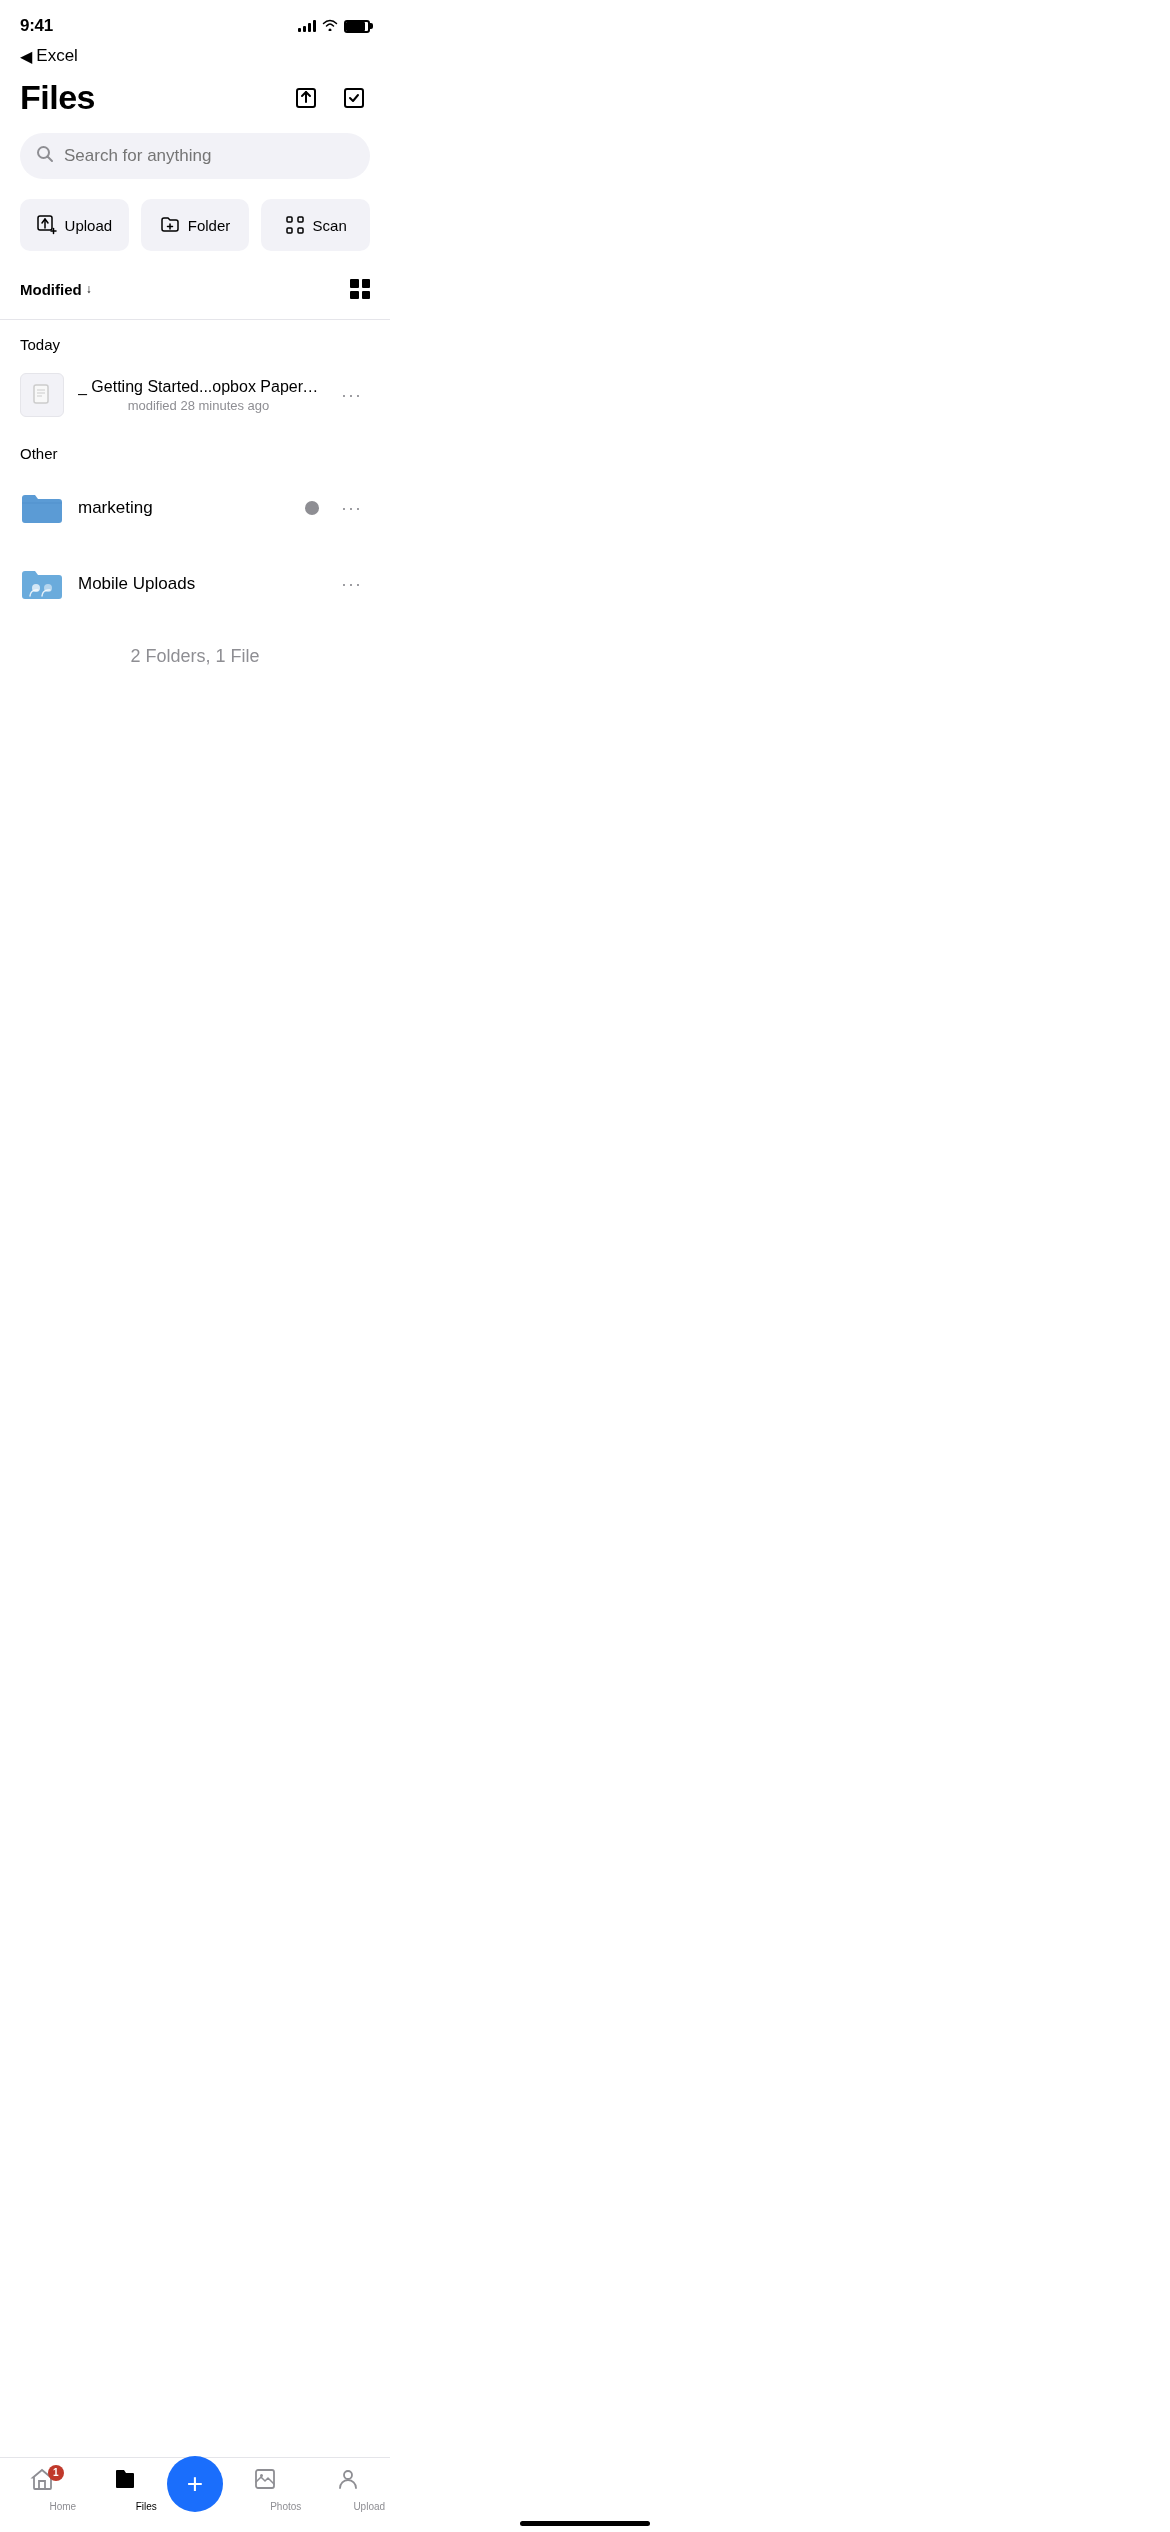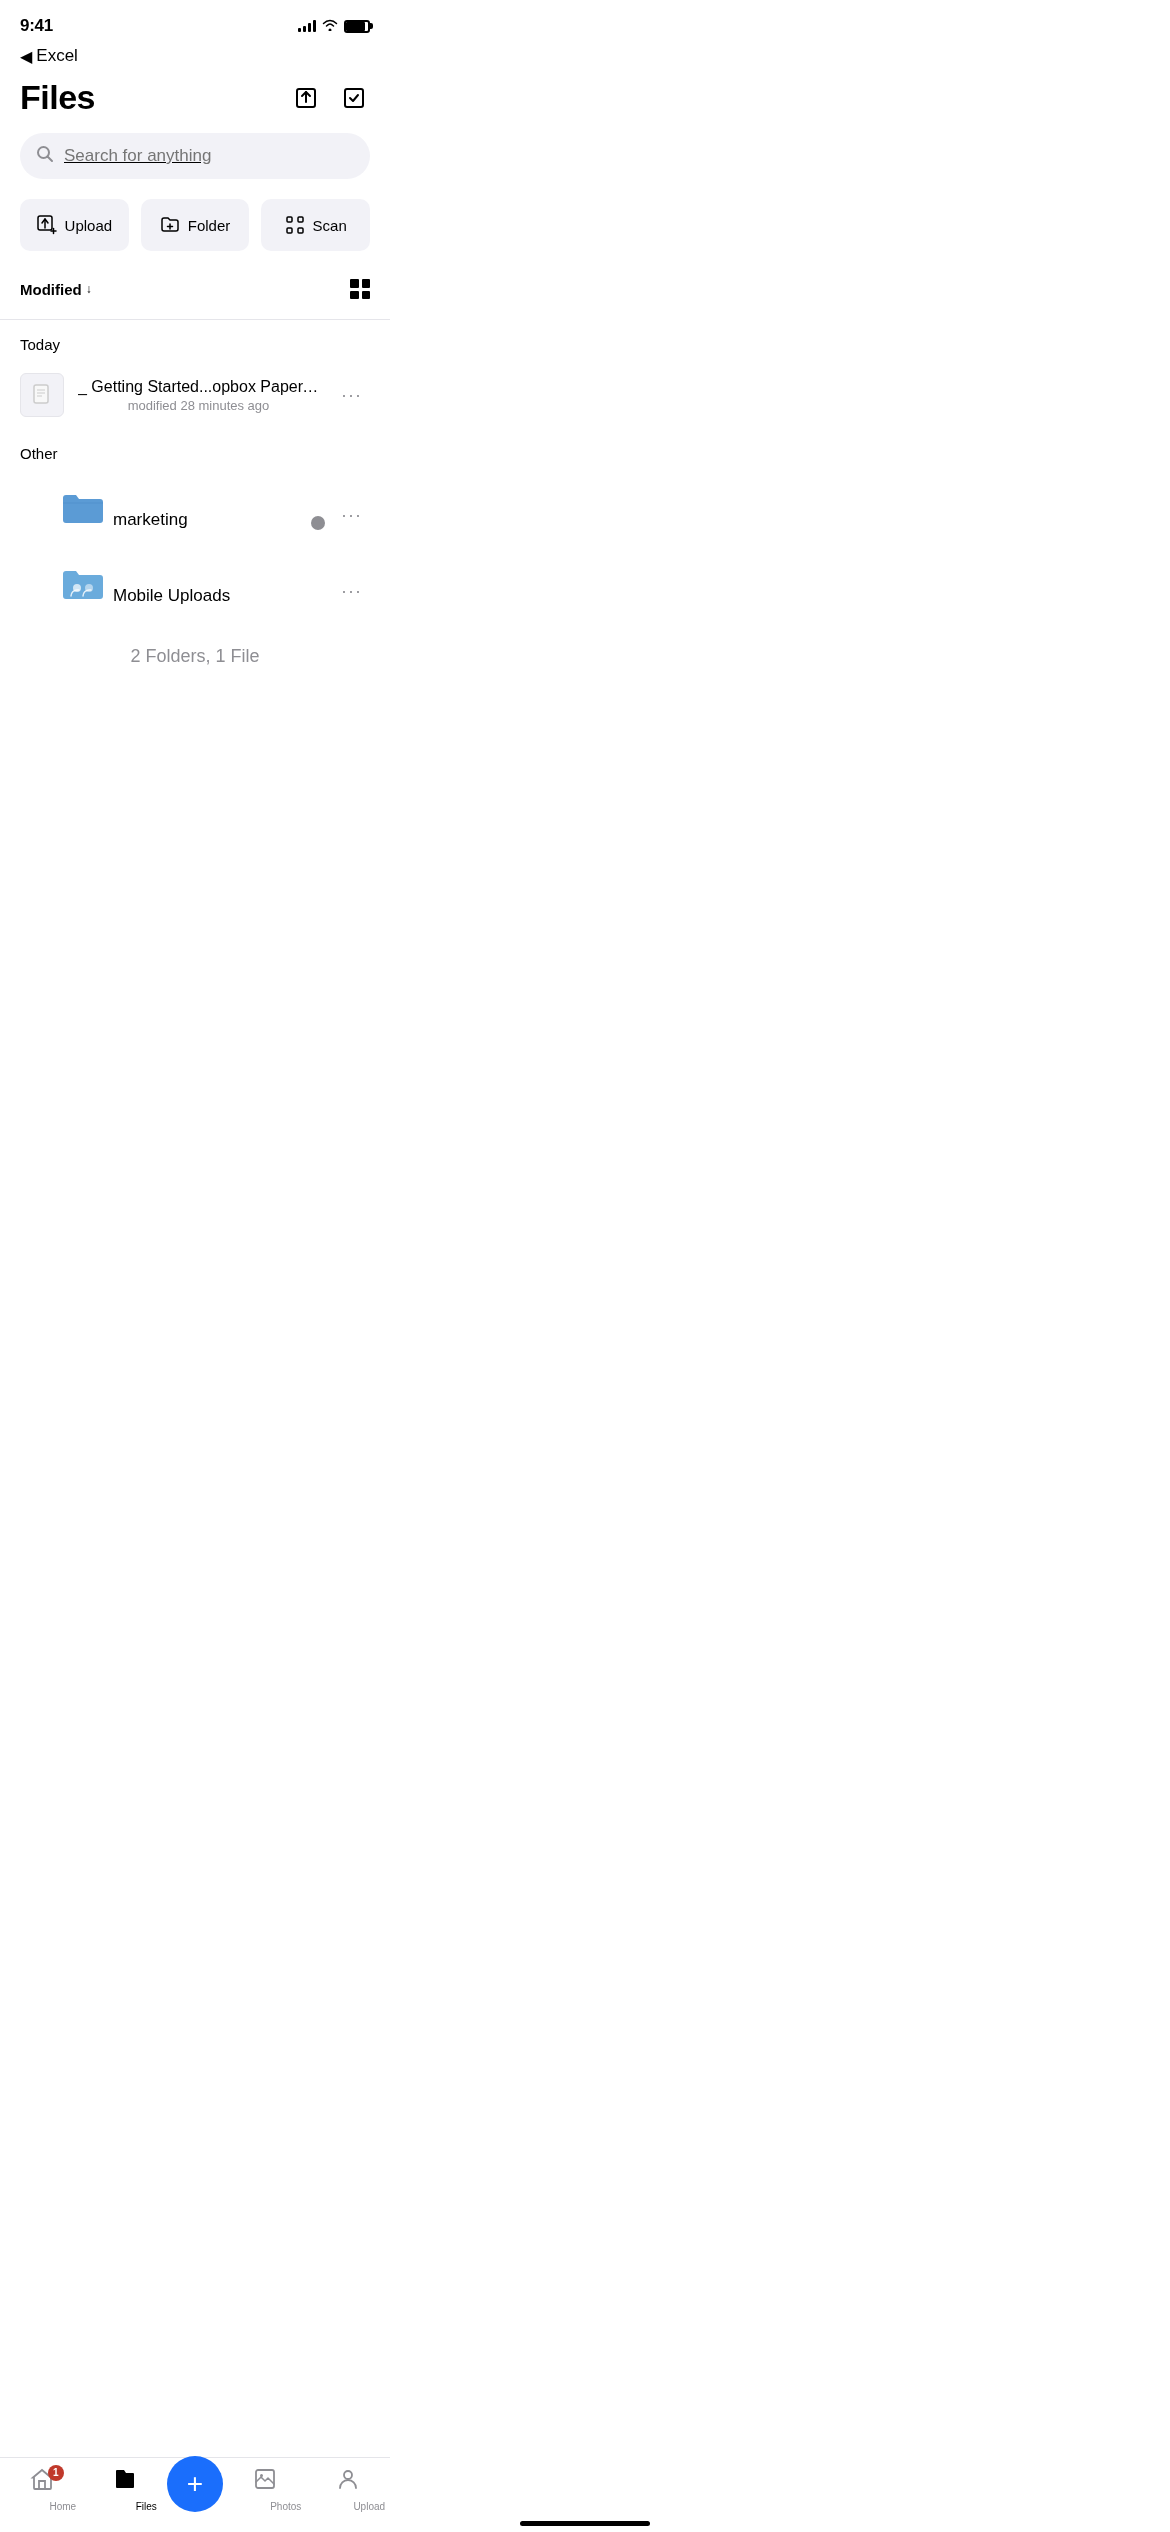--- a/index.html
+++ b/index.html
@@ -115,21 +115,20 @@
       display: flex;
       align-items: center;
       justify-content: center;
       width: 32px;
       height: 32px;
     }
 
     
     .search-container {
       padding: 0 20px 20px 20px;
-      text-decoration: underline;
     }
     .search-bar {
       background: #f2f2f7;
       border-radius: 30px;
       display: flex;
       align-items: center;
       padding: 12px 16px;
       gap: 10px;
     }
     .search-icon-wrap {
@@ -227,25 +226,24 @@
       border: none;
       cursor: pointer;
       font-size: 18px;
       color: #8e8e93;
       padding: 4px 8px;
       letter-spacing: 1px;
     }
 
     .folder-item {
       display: flex;
-      align-items: flex-end;
+      align-items: center;
       padding: 16px 20px;
-      gap: 8px;
-      cursor: pointer;
-      margin-left: 41px;
+      gap: 14px;
+      cursor: pointer;
     }
     .folder-icon-wrap {
       width: 44px;
       height: 44px;
       flex-shrink: 0;
       display: flex;
       align-items: center;
       justify-content: center;
     }
 

